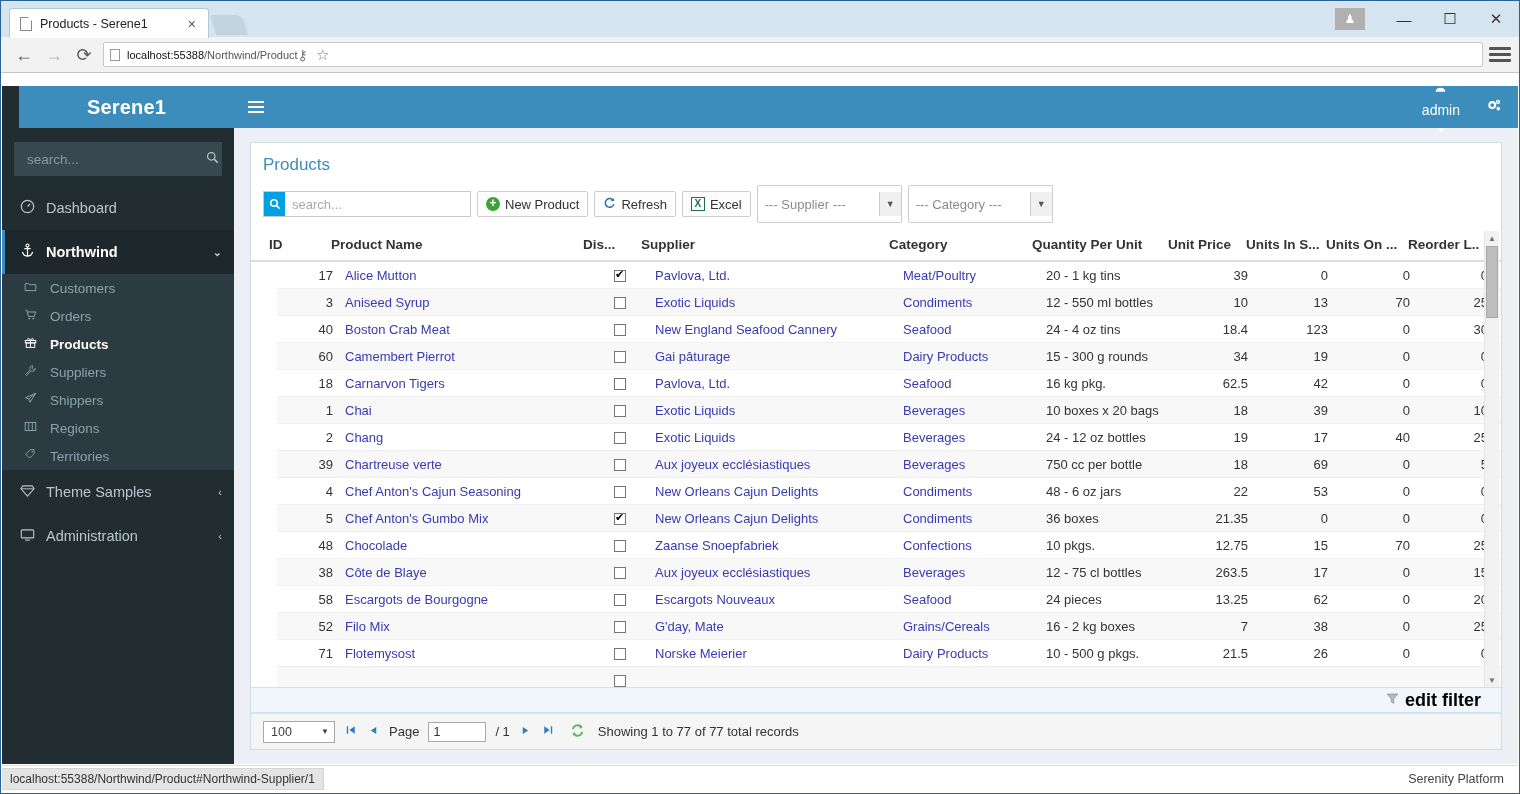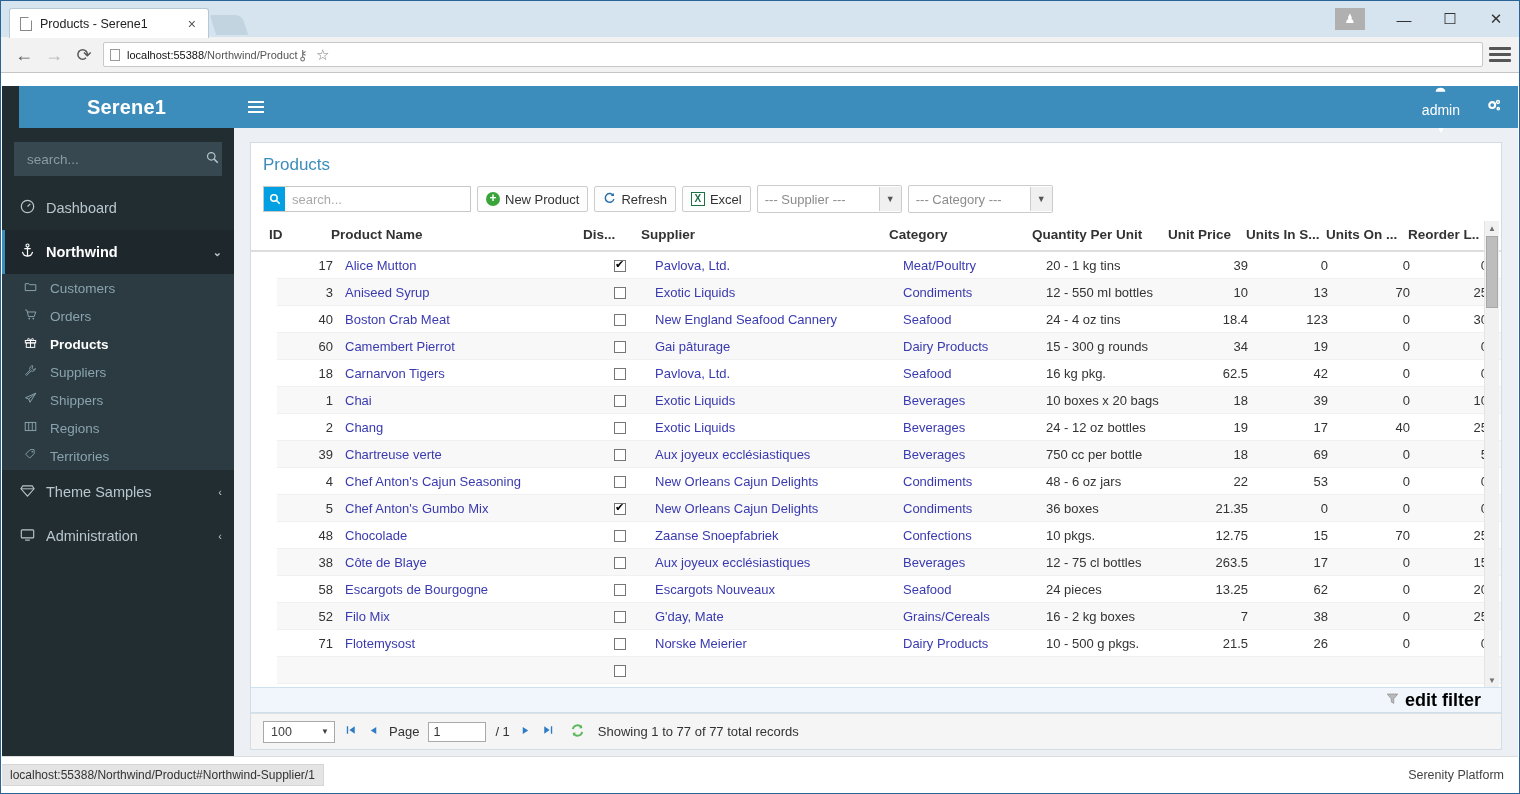--- a/index.html
+++ b/index.html
@@ -227,21 +227,21 @@
     width: 14px; height: 14px; border-radius: 50%; background: #3aa43a;
     color: #fff; font-size: 12px; line-height: 13px; text-align: center;
     font-weight: bold;
   }
   .ic-refresh { color: #2a6ea8; font-size: 13px; }
   .ic-excel {
     width: 14px; height: 14px; border: 1px solid #1d7044; background: #fff;
     color: #1d7044; font-size: 10px; font-weight: bold; text-align: center; line-height: 12px;
   }
   .sel-wrap {
-    height: 28px; width: 145px; border: 1px solid #ccc; background: #fff;
+    height: 38px; width: 145px; border: 1px solid #ccc; background: #fff;
     display: flex; align-items: center; border-radius: 2px; cursor: pointer;
   }
   .sel-wrap .sel-txt { flex: 1; font-size: 13px; color: #8c8c8c; padding-left: 7px; white-space: nowrap; }
   .sel-wrap .sel-arrow {
     width: 22px; height: 24px; border-left: 1px solid #ccc; background: #f0f0f0;
     display: flex; align-items: center; justify-content: center; font-size: 9px; color: #555;
   }
 
   
   .grid-outer { flex: 1; display: flex; flex-direction: column; min-height: 0; position: relative; }
@@ -325,21 +325,21 @@
   .pg-input {
     height: 20px; width: 58px; border: 1px solid #a9a9a9; background: #fff;
     font-size: 12.5px; padding-left: 4px; color: #333; outline: none;
     font-family: "Liberation Sans", sans-serif;
   }
   .pg-refresh { color: #4caf50; font-size: 14px; cursor: pointer; margin-left: 6px; }
   .pg-info { font-size: 13px; color: #333; margin-left: 4px; }
 
   
   .statusbar {
-    position: absolute; left: 1px; right: 1px; bottom: 1px; height: 36px;
+    position: absolute; left: 1px; right: 1px; bottom: 1px; height: 27px;
     background: #fff; border-top: 1px solid #dcdcdc;
     display: flex; align-items: center;
   }
   .status-link {
     background: #e4e4e4; height: 22px; display: flex; align-items: center;
     padding: 0 8px; font-size: 12px; color: #333; max-width: 520px;
     white-space: nowrap; overflow: hidden; border: 1px solid #d6d6d6; border-left: none;
   }
   .status-right { margin-left: auto; font-size: 12.5px; color: #444; padding-right: 14px; }
   .sidebar-foot { flex: 1; background: #222d32; }

